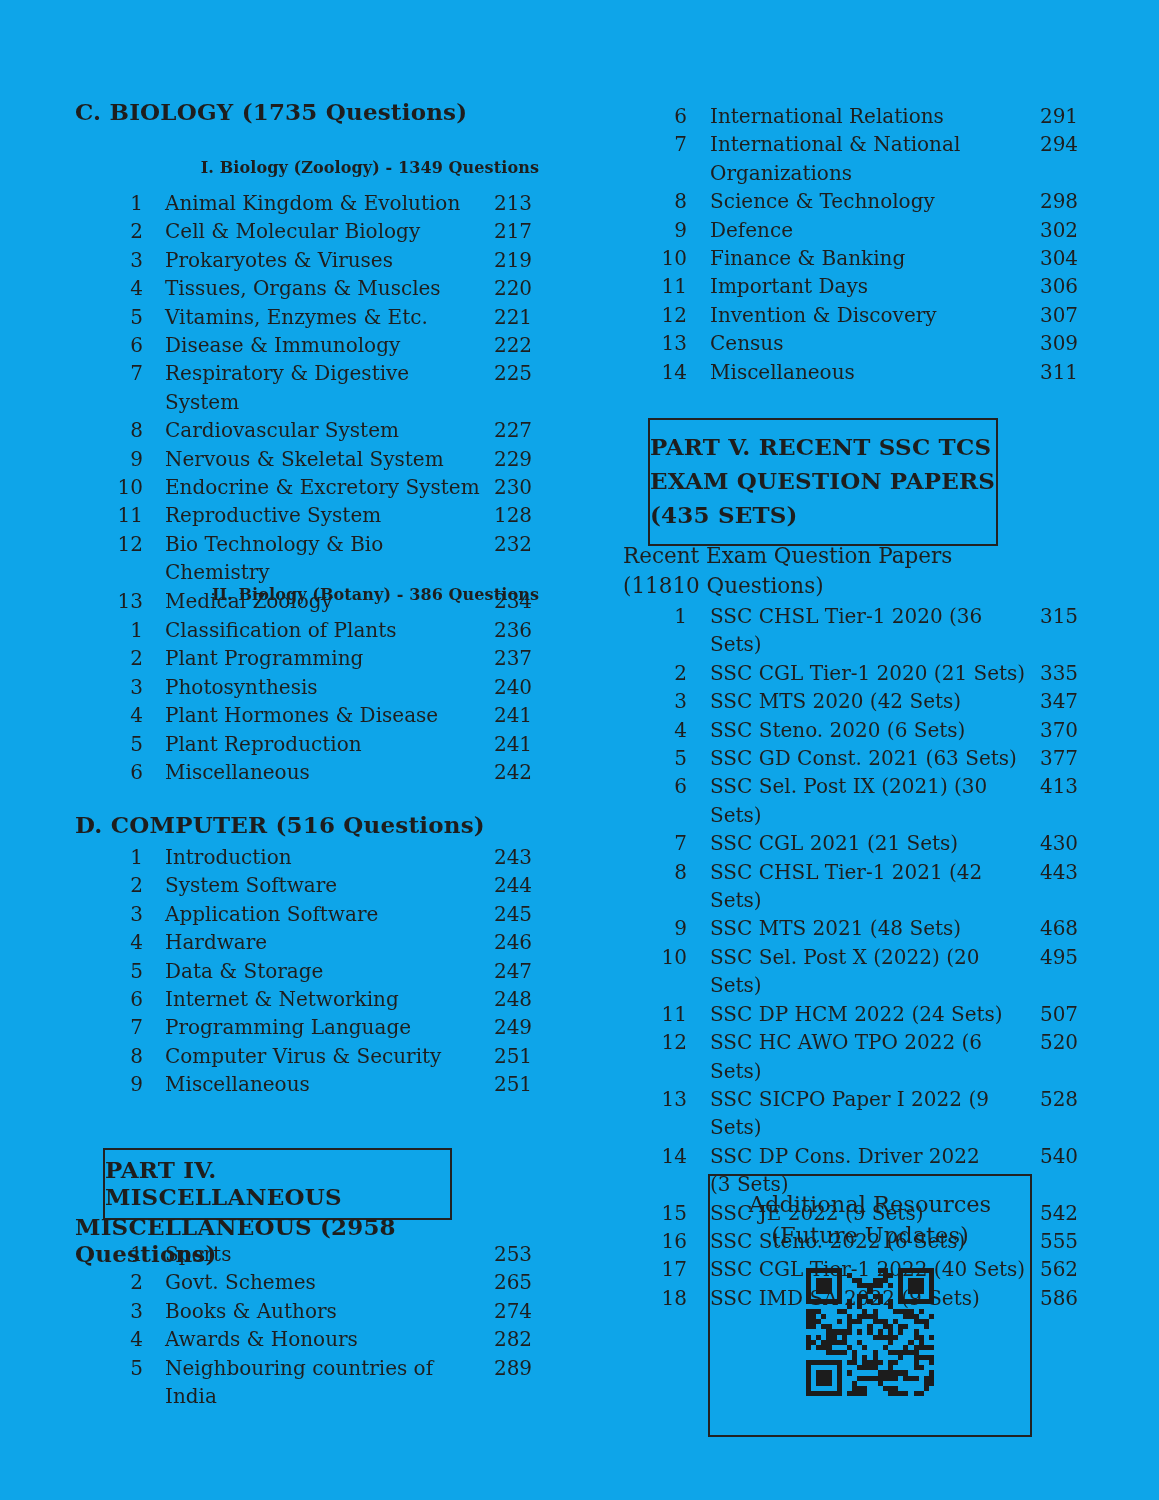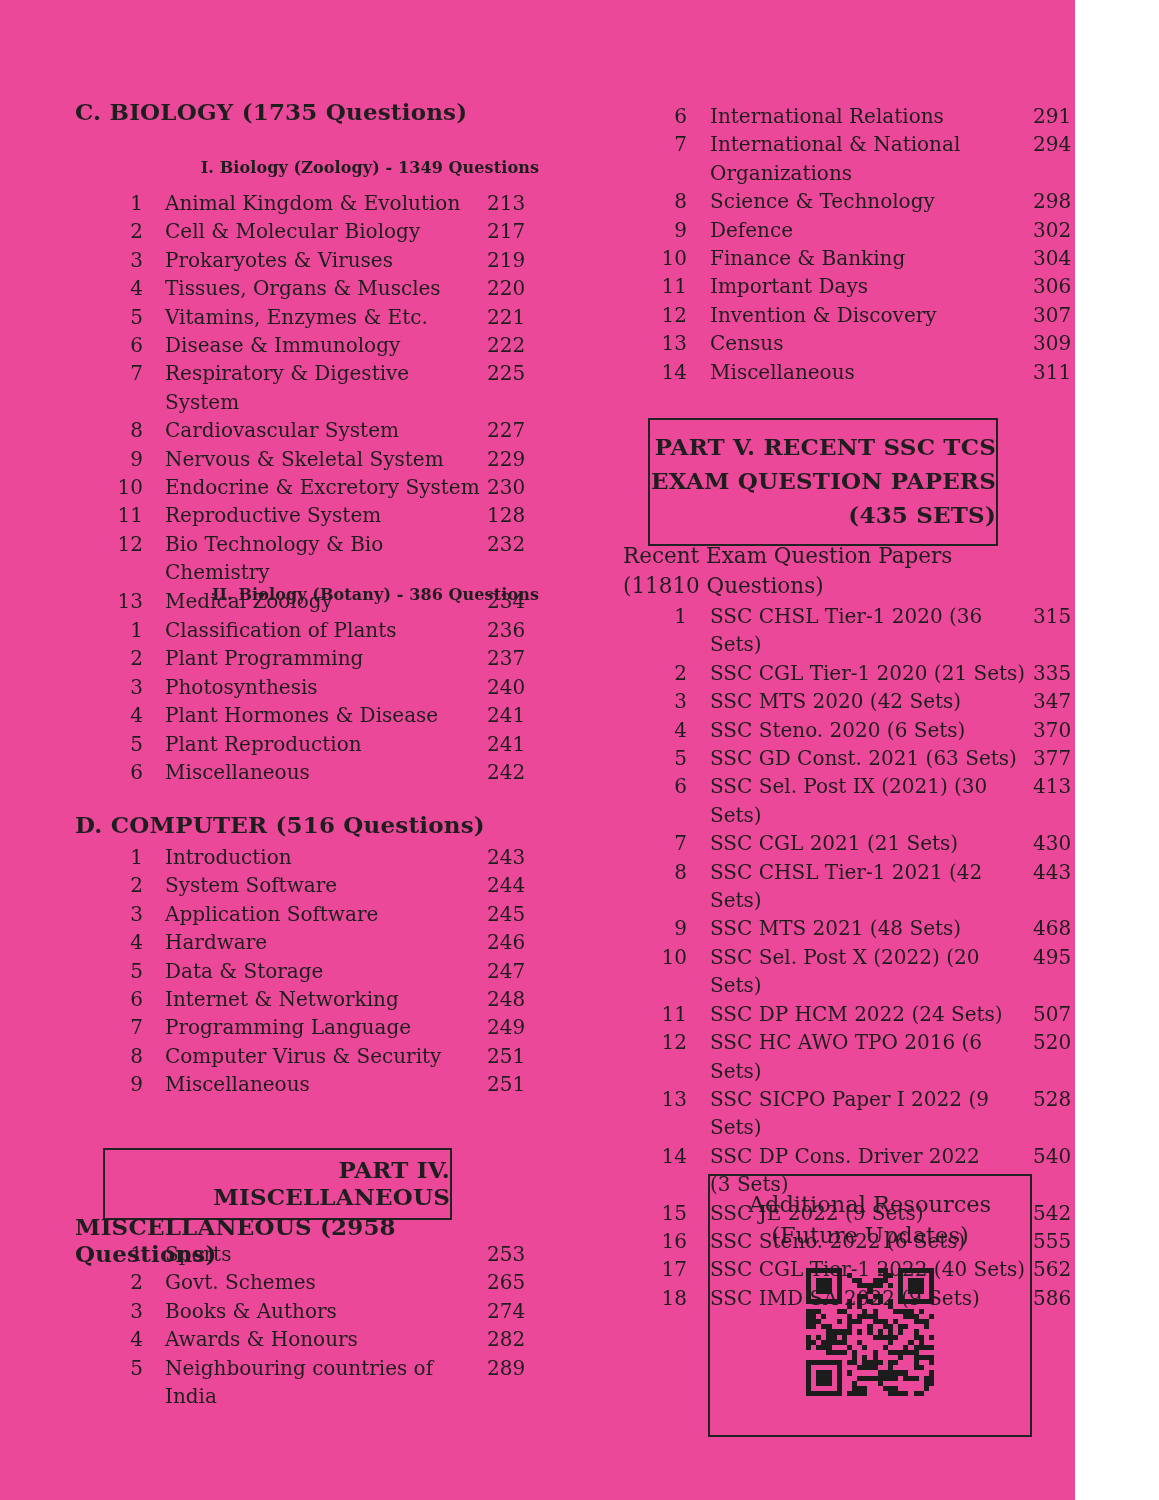--- a/index.html
+++ b/index.html
@@ -1,36 +1,36 @@
 <!DOCTYPE html>
 <html><head>
 <meta charset="utf-8">
 <style>
   html,body{margin:0;padding:0;background:#ffffff;}
   .page{
     position:relative;
-    width:1075px;height:1500px;
-    background:#ec4899;
+    width:1159px;height:1500px;
+    background:#0ea5e9;
     color:#1e1e1e;
     font-family:"DejaVu Serif","Liberation Serif",serif;
     overflow:hidden;
   }
   .abs{position:absolute;}
   .h1{font-size:23px;font-weight:bold;letter-spacing:.2px;}
   .h2{font-size:16px;font-weight:bold;letter-spacing:.1px;text-align:right;}
   .list{display:block;}
   .row{display:flex;align-items:flex-start;font-size:20px;line-height:28.4px;}
   .num{flex:0 0 68px;text-align:right;}
   .rlist .num{flex:0 0 64px;}
   .title{flex:1;padding-left:22px;}
   .rlist .title{padding-left:23px;}
-  .pg{flex:0 0 52px;text-align:left;}
+  .pg{flex:0 0 52px;text-align:center;}
   .pbox{
     border:2px solid #222;
-    text-align:right;
+    text-align:left;
     font-weight:bold;
     font-size:23px;
     letter-spacing:.2px;
   }
   .pbox.single{padding:6px 0 8px;}
   .pbox.multi{padding:10px 0 12px;line-height:34px;}
   .rheading{font-size:21.5px;font-weight:normal;line-height:30px;}
   .resbox{
     border:2px solid #222;
     text-align:center;
@@ -345,21 +345,21 @@
         <span class="title">SSC Sel. Post X (2022) (20 Sets)</span>
         <span class="pg">495</span>
       </div>
       <div class="row">
         <span class="num">11</span>
         <span class="title">SSC DP HCM 2022 (24 Sets)</span>
         <span class="pg">507</span>
       </div>
       <div class="row">
         <span class="num">12</span>
-        <span class="title">SSC HC AWO TPO 2016 (6 Sets)</span>
+        <span class="title">SSC HC AWO TPO 2022 (6 Sets)</span>
         <span class="pg">520</span>
       </div>
       <div class="row">
         <span class="num">13</span>
         <span class="title">SSC SICPO Paper I 2022 (9 Sets)</span>
         <span class="pg">528</span>
       </div>
       <div class="row">
         <span class="num">14</span>
         <span class="title">SSC DP Cons. Driver 2022<br>(3 Sets)</span>

